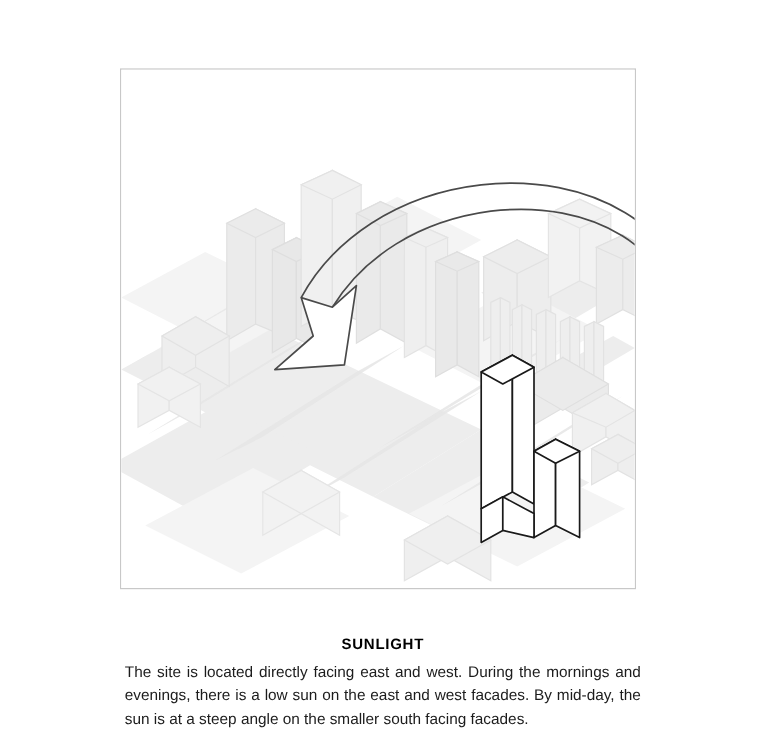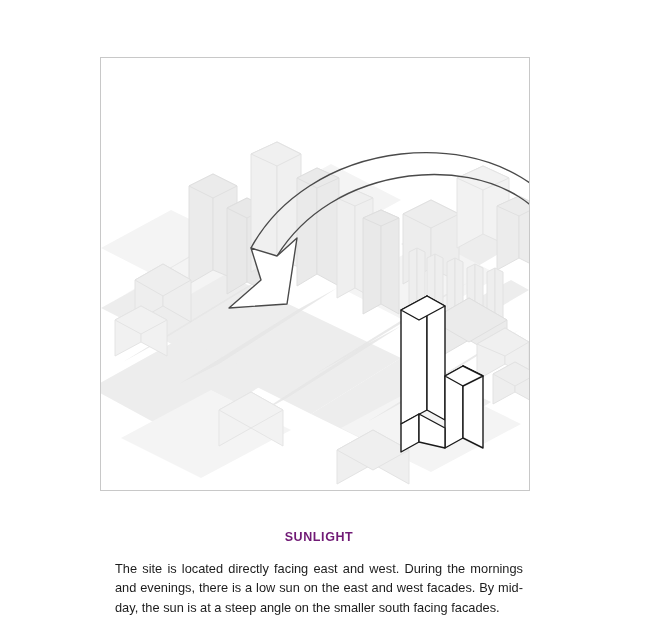--- a/index.html
+++ b/index.html
@@ -39,28 +39,28 @@
     left: 100px;
     top: 530px;
     width: 438px;
   }
   .caption-title {
     text-align: center;
     font-size: 12.5px;
     font-weight: bold;
     letter-spacing: 0.6px;
     margin: 0 0 6px 0;
-    color: #701a75;
+    color: #000000;
   }
   .caption-body {
     font-size: 12.8px;
     line-height: 1.52;
     text-align: justify;
     color: #1c1c1c;
-    margin: 15px;
+    margin: 4px;
   }
 </style>
 </head>
 <body>
 
 <div class="page">
 
   <div class="figure-frame">
     <svg viewBox="0 0 428 432" xmlns="http://www.w3.org/2000/svg">
       <defs>

